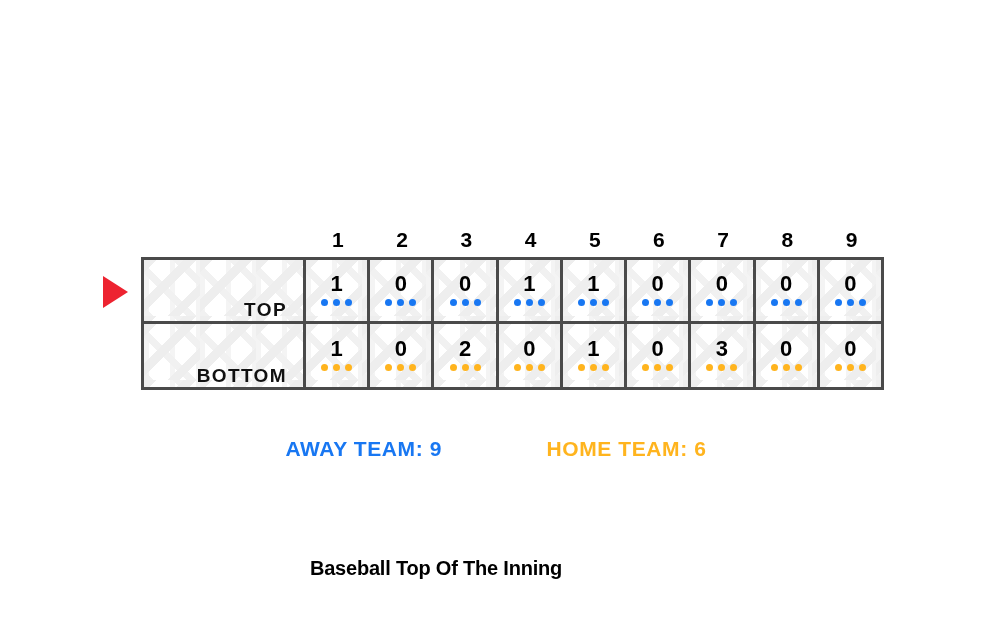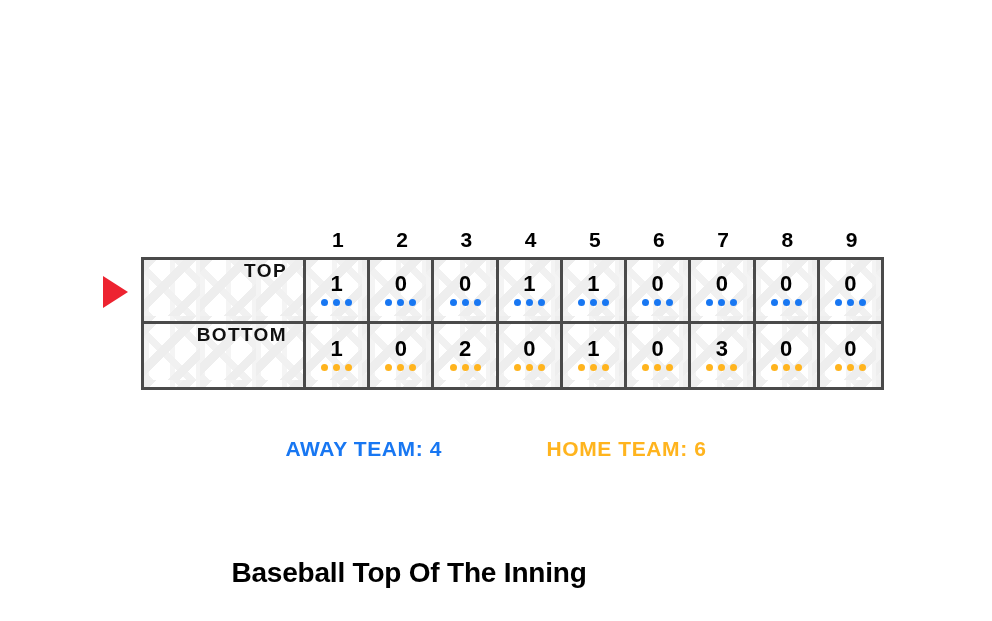--- a/index.html
+++ b/index.html
@@ -84,21 +84,21 @@
     background-size: 56px 56px, 56px 56px, 56px 56px;
   }
 
   
   .team-label-cell {
     width: 162px;
     flex: 0 0 162px;
     box-sizing: border-box;
     border-right: 3px solid #4A4A4A;
     display: flex;
-    align-items: flex-start;
+    align-items: flex-end;
     justify-content: flex-end;
     padding-right: 16px;
     position: relative;
   }
   .team-label-cell .label-text {
     font-size: 19px;
     font-weight: 800;
     color: #111111;
     letter-spacing: 1.4px;
   }
@@ -157,24 +157,25 @@
   #away-total { color: #1877F2; margin-right: 100px; }
   #home-total { color: #FFB41E; }
 
   
   #figure-caption {
     position: absolute;
     left: 0;
     top: 557px;
     width: 818px;
     text-align: center;
-    font-size: 28px;
+    font-size: 20px;
     font-weight: 800;
     color: #000000;
     letter-spacing: -0.2px;
+    padding-left: 27px;
   }
 </style>
 </head>
 <body>
 
 <div id="scoreboard-figure">
 
   <div id="inning-indicator"></div>
 
   <div id="inning-header">
@@ -347,19 +348,19 @@
               <i class="dot dot-bottom"></i>
               <i class="dot dot-bottom"></i>
             </span>
         </div>
       </div>
     </div>
 
   </div>
 
   <div id="totals-line">
-    <span class="total" id="away-total">AWAY TEAM: 4</span>
+    <span class="total" id="away-total">AWAY TEAM: 9</span>
     <span class="total" id="home-total">HOME TEAM: 6</span>
   </div>
 
   <div id="figure-caption">Baseball Top Of The Inning</div>
 
 </div>
 
 </body></html>

